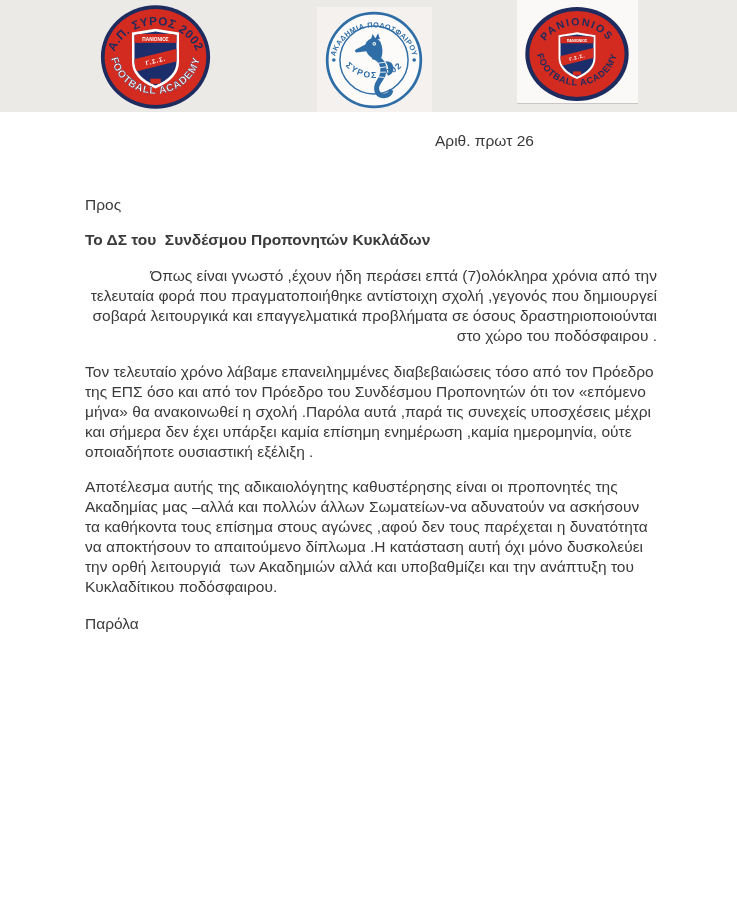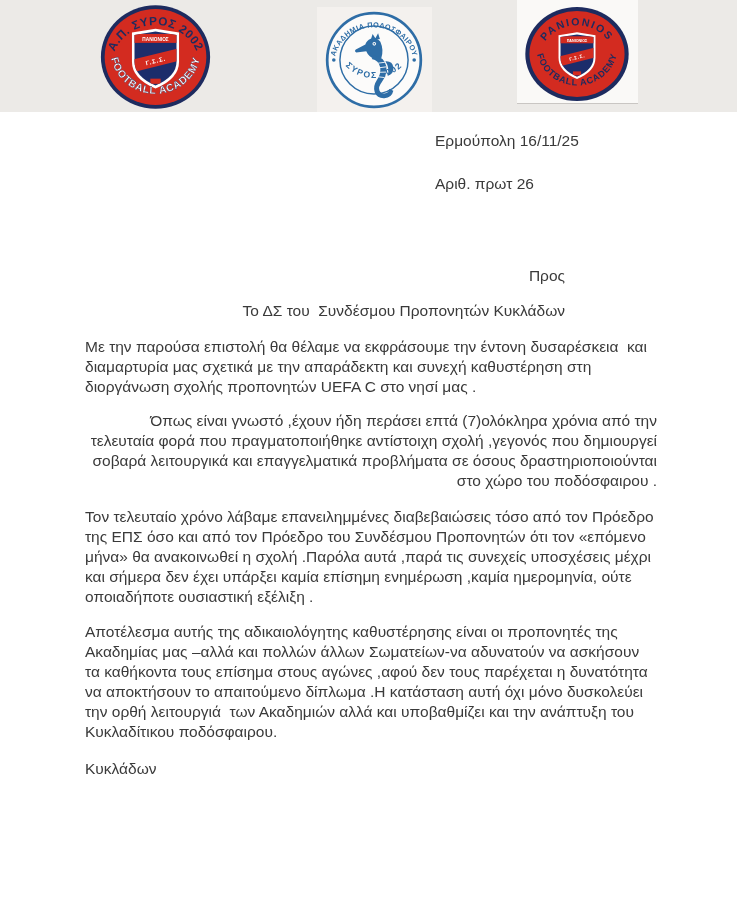--- a/index.html
+++ b/index.html
@@ -21,24 +21,24 @@
   }
   .logo-right  { position:absolute; left:5px; top:6px; width:110px; height:96px; }
 
   .letter {
     position:absolute; left:85px; top:131px; width:572px;
     color:#3a3a3a; font-size:15.5px; line-height:20px;
   }
   .letter p { margin:0; white-space:pre-wrap; }
   .date-block { margin-left:350px; }
   .place-date { margin-bottom:23px !important; }
-  .recipients { margin-top:72px; width:480px; text-align:right; }
+  .recipients { margin-top:44px; width:480px; text-align:left; }
   .to-label    { margin-bottom:15px !important; }
   .recipient-1 { margin-bottom:10px !important; }
-  .recipient-2 { margin-bottom:16px !important; }
+  .recipient-2 { margin-bottom:16px !important;font-weight:bold; }
   .subject     { margin-bottom:13px !important; }
   .salutation  { margin-bottom:16px !important; }
   .par-1 { margin-bottom:14px !important; }
   .par-2 { margin-bottom:16px !important;text-align:right; }
   .par-3 { margin-bottom:15px !important; }
   .par-4 { margin-bottom:17px !important; }
   .request-heading { margin-bottom:13px !important; }
   svg text { font-family:"Liberation Sans", sans-serif; }
 </style>
 </head>
@@ -139,32 +139,30 @@
         </g>
         <text font-size="9.8" font-weight="bold" fill="#1d2b5f" letter-spacing="0.8">
           <textPath href="#arcBotR" startOffset="50%" text-anchor="middle">FOOTBALL ACADEMY</textPath>
         </text>
       </svg>
     </div>
   </div>
 
   <div class="letter">
     <div class="date-block">
-      <p class="place-date">Ερμούπολη 16/11/25</p>
       <p class="protocol">Αριθ. πρωτ 26</p>
     </div>
 
     <div class="recipients">
       <p class="to-label">Προς</p>
       <p class="recipient-2">Το ΔΣ του  Συνδέσμου Προπονητών Κυκλάδων</p>
     </div>
 
 
-    <p class="par-1">Με την παρούσα επιστολή θα θέλαμε να εκφράσουμε την έντονη δυσαρέσκεια  και διαμαρτυρία μας σχετικά με την απαράδεκτη και συνεχή καθυστέρηση στη διοργάνωση σχολής προπονητών UEFA C στο νησί μας .</p>
     <p class="par-2">Όπως είναι γνωστό ,έχουν ήδη περάσει επτά (7)ολόκληρα χρόνια από την τελευταία φορά που πραγματοποιήθηκε αντίστοιχη σχολή ,γεγονός που δημιουργεί σοβαρά λειτουργικά και επαγγελματικά προβλήματα σε όσους δραστηριοποιούνται στο χώρο του ποδόσφαιρου .</p>
     <p class="par-3">Τον τελευταίο χρόνο λάβαμε επανειλημμένες διαβεβαιώσεις τόσο από τον Πρόεδρο της ΕΠΣ όσο και από τον Πρόεδρο του Συνδέσμου Προπονητών ότι τον «επόμενο μήνα» θα ανακοινωθεί η σχολή .Παρόλα αυτά ,παρά τις συνεχείς υποσχέσεις μέχρι και σήμερα δεν έχει υπάρξει καμία επίσημη ενημέρωση ,καμία ημερομηνία, ούτε οποιαδήποτε ουσιαστική εξέλιξη .</p>
     <p class="par-4">Αποτέλεσμα αυτής της αδικαιολόγητης καθυστέρησης είναι οι προπονητές της Ακαδημίας μας –αλλά και πολλών άλλων Σωματείων-να αδυνατούν να ασκήσουν τα καθήκοντα τους επίσημα στους αγώνες ,αφού δεν τους παρέχεται η δυνατότητα να αποκτήσουν το απαιτούμενο δίπλωμα .Η κατάσταση αυτή όχι μόνο δυσκολεύει την ορθή λειτουργιά  των Ακαδημιών αλλά και υποβαθμίζει και την ανάπτυξη του Κυκλαδίτικου ποδόσφαιρου.</p>
 
-    <p class="request-heading">Κυκλάδων</p>
+    <p class="request-heading">Παρόλα</p>
 
   </div>
 
 </div>
 
 </body></html>

